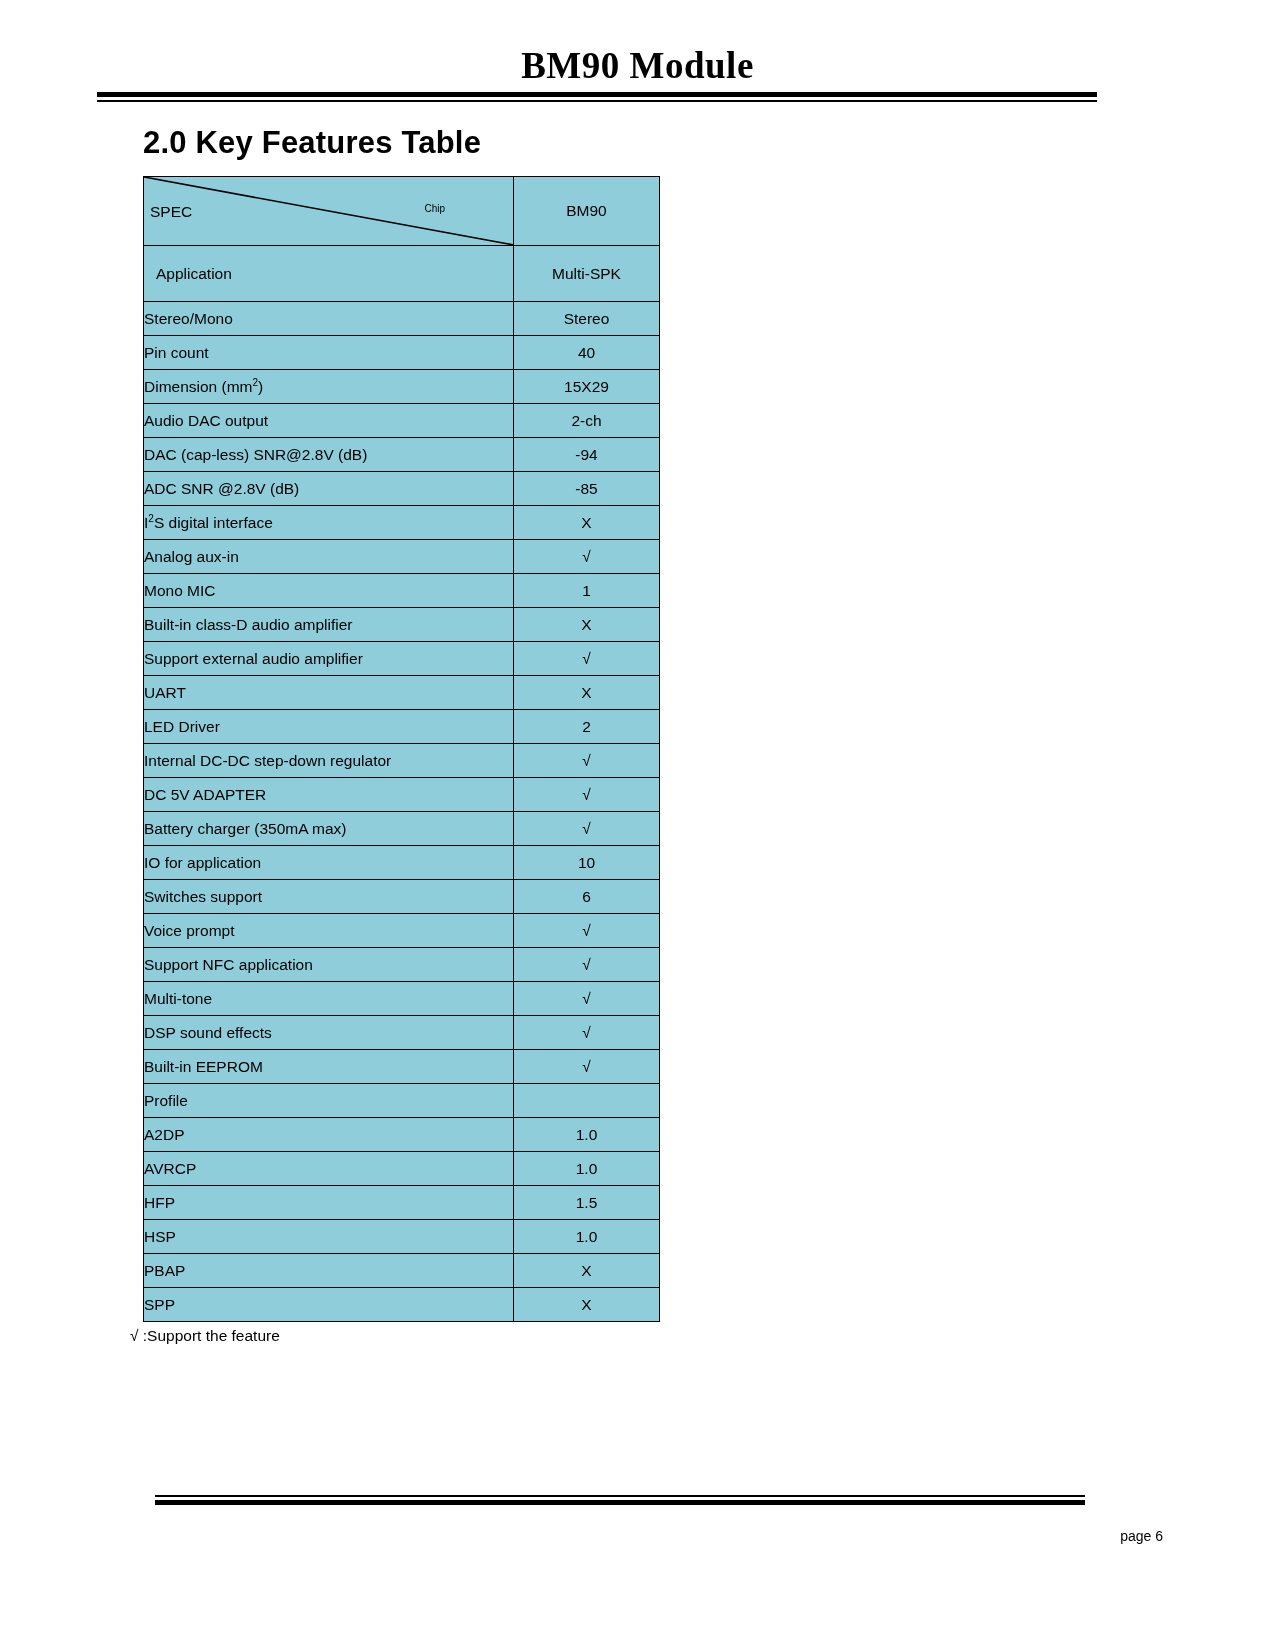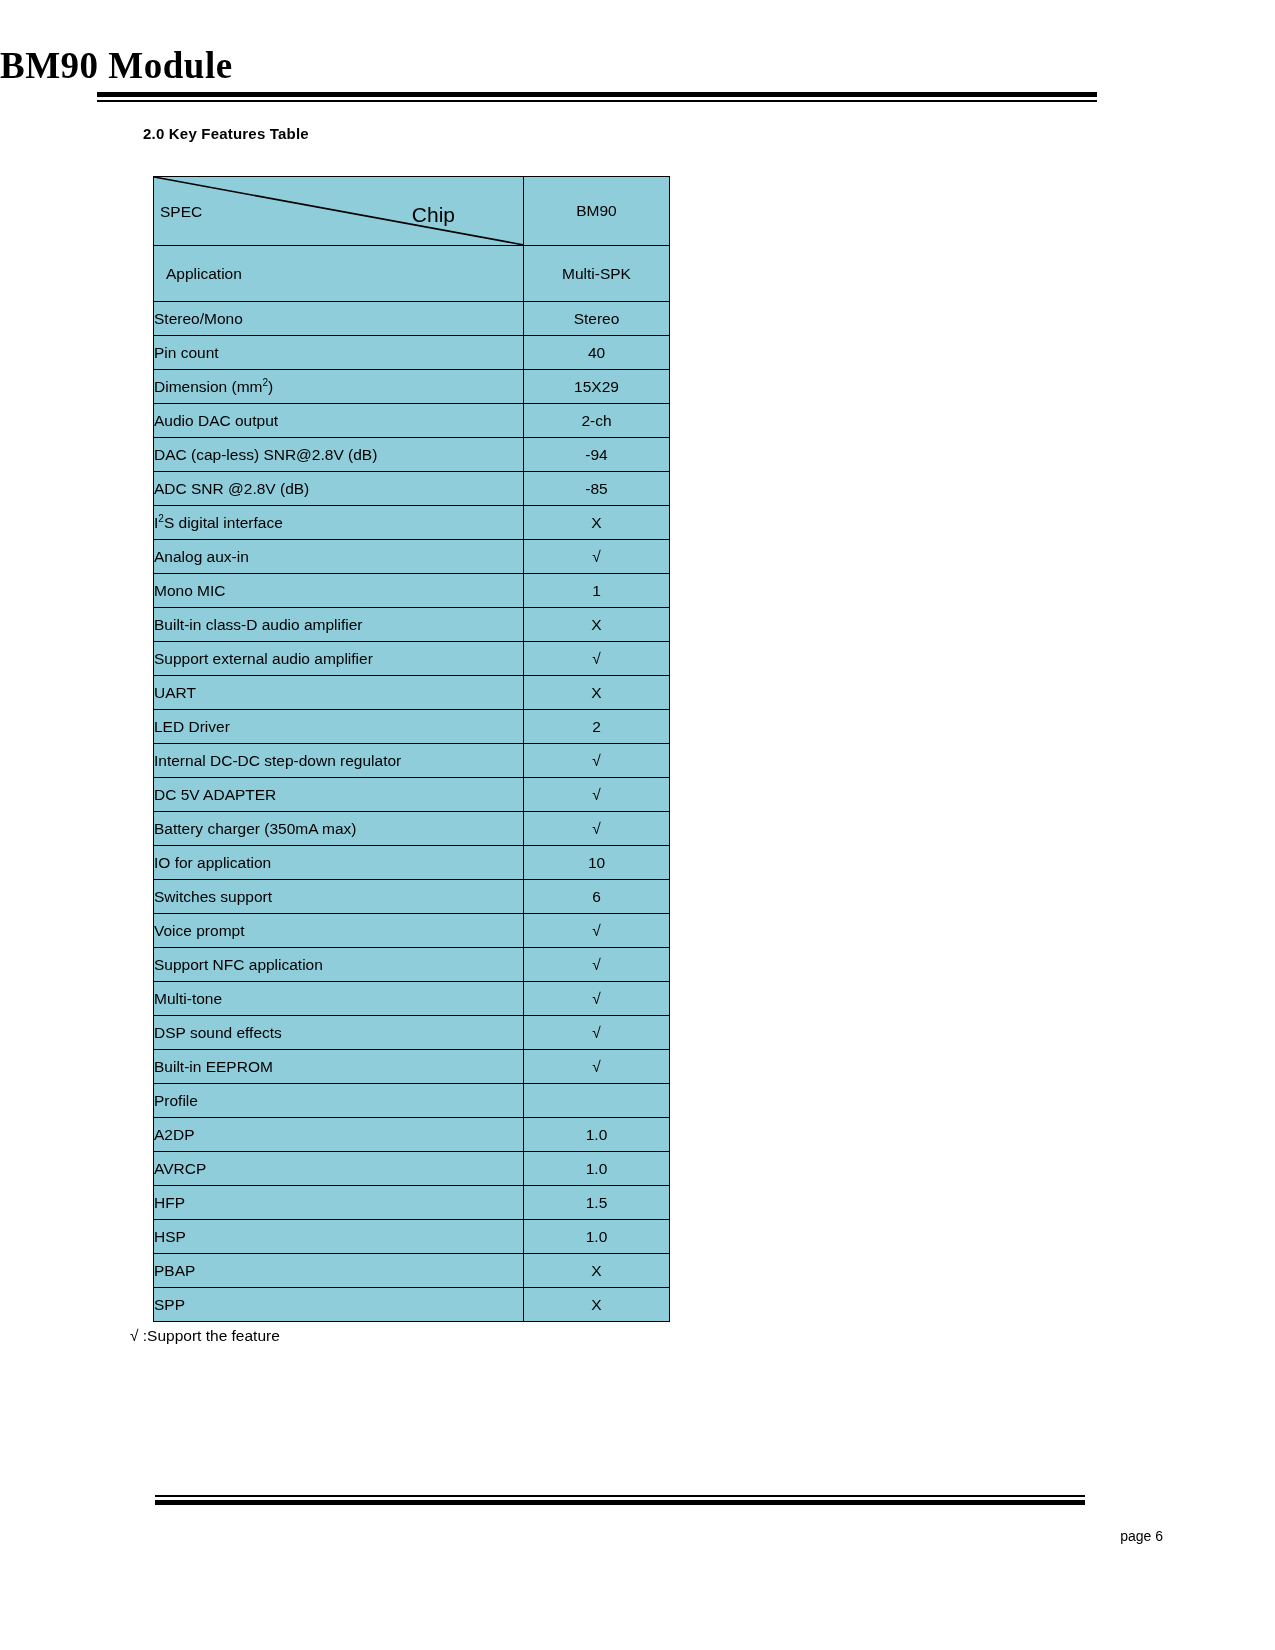--- a/index.html
+++ b/index.html
@@ -19,21 +19,21 @@
     position: absolute;
     inset: 0;
   }
 
   
   .doc-title {
     position: absolute;
     top: 44px;
     left: 0;
     width: 1275px;
-    text-align: left;
+    text-align: center;
     font-family: "Liberation Serif", serif;
     font-weight: bold;
     font-size: 37px;
     letter-spacing: 0.5px;
   }
   .header-rule {
     position: absolute;
     left: 97px;
     width: 1000px;
   }
@@ -45,30 +45,30 @@
     height: 2px;
     background: #000;
     margin-top: 3px;
   }
 
   
   .section-heading {
     position: absolute;
     top: 125px;
     left: 143px;
-    font-size: 15px;
+    font-size: 31px;
     font-weight: bold;
     letter-spacing: 0.2px;
   }
 
   
   .spec-table {
     position: absolute;
     top: 176px;
-    left: 153px;
+    left: 143px;
     border-collapse: collapse;
     font-size: 15.5px;
     table-layout: fixed;
     border-radius: 18px;
   }
   .spec-table td {
     border: 1px solid #000;
     background: #8fcdda;
     padding: 0;
     vertical-align: middle;
@@ -84,21 +84,21 @@
   .hdr-cell .spec-label {
     position: absolute;
     left: 6px;
     top: 26px;
     font-size: 15.5px;
   }
   .hdr-cell .chip-label {
     position: absolute;
     right: 68px;
     top: 26px;
-    font-size: 21px;
+    font-size: 10px;
   }
   .hdr-cell svg {
     position: absolute;
     left: 0;
     top: 0;
   }
   .hdr-val {
     height: 68px;
     text-align: center;
     background: #8fcdda;

